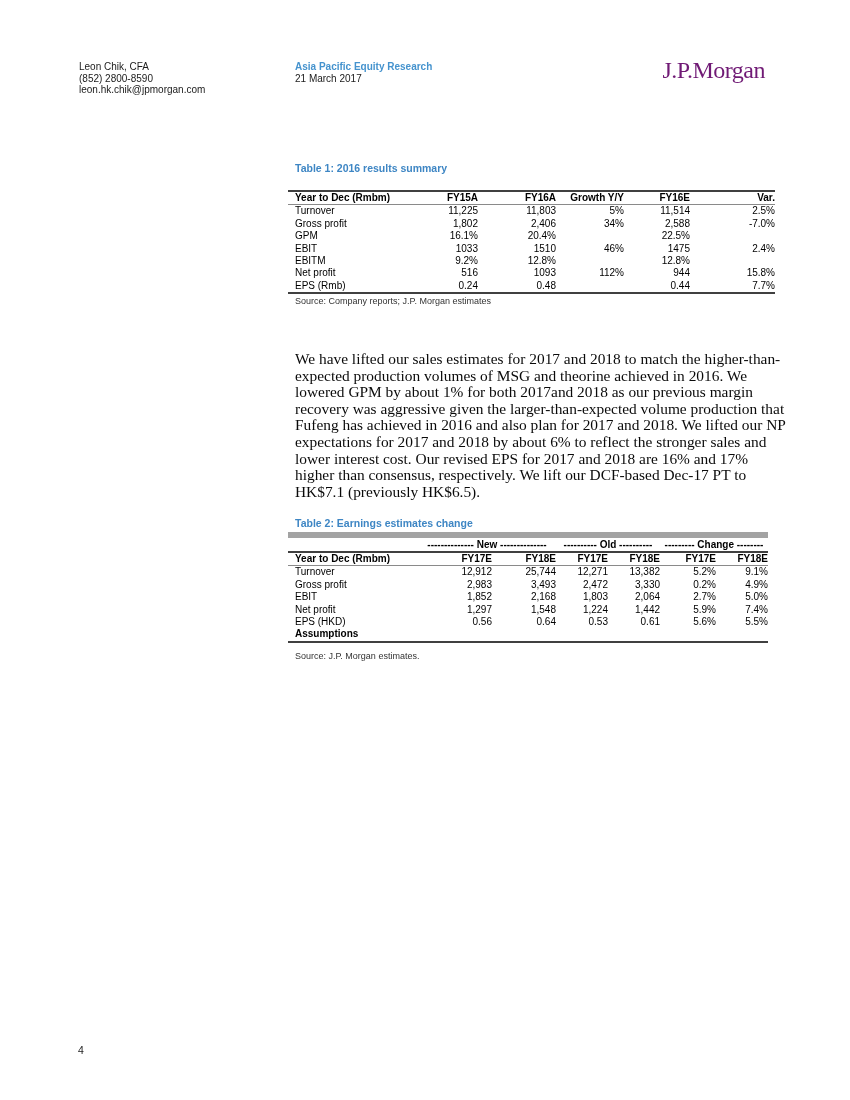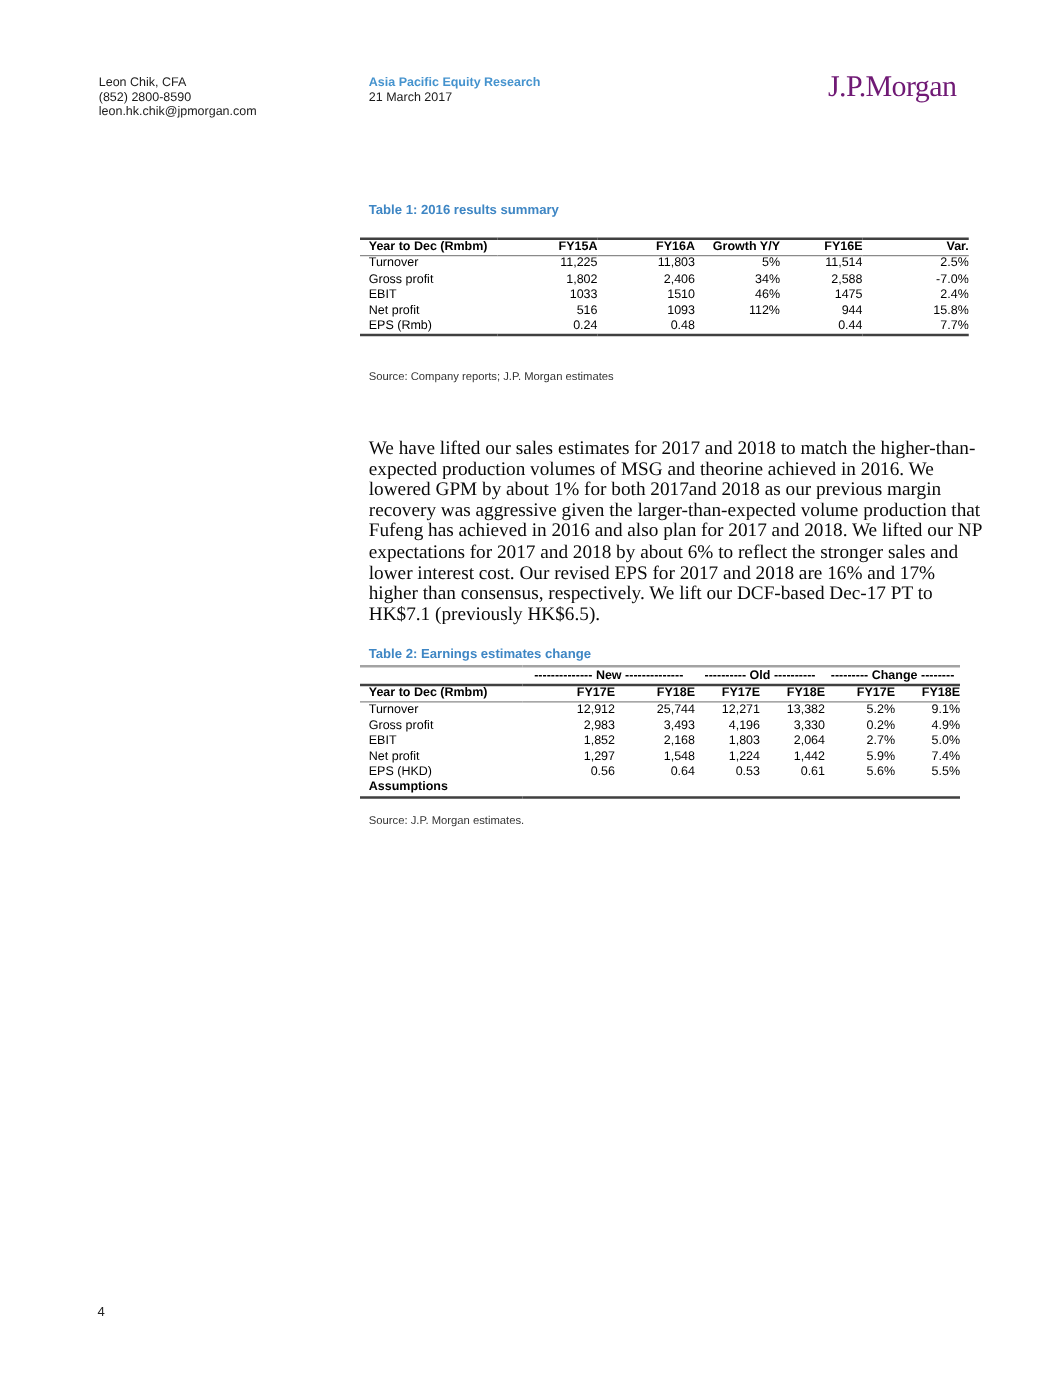--- a/index.html
+++ b/index.html
@@ -26,21 +26,21 @@
   table.rpt th, table.rpt td { padding:0; line-height:12.4px; white-space:nowrap; overflow:hidden; text-align:right; font-weight:normal; vertical-align:bottom; }
   table.rpt th { font-weight:bold; }
   table.rpt .lbl { text-align:left; padding-left:7px; }
   .src { position:absolute; font-size:9px; color:#333; }
 
   
   #t1 { left:288px; top:190px; width:487px; border-top:2px solid #404040; border-bottom:2px solid #404040; }
   #t1 tr.head-row { border-bottom:1px solid #8a8a8a; }
 
   
-  #t2 { left:288px; top:532px; width:480px; border-top:2px solid #a3a3a3; border-bottom:2px solid #404040; }
+  #t2 { left:288px; top:532px; width:480px; border-top:6px solid #a3a3a3; border-bottom:2px solid #404040; }
   #t2 tr.group-row { border-bottom:2px solid #404040; }
   #t2 tr.head-row { border-bottom:1px solid #8a8a8a; }
   #t2 .grp { text-align:center; font-weight:bold; line-height:13px; }
   #t2 tr.section-row td.lbl { font-weight:bold; }
 
   
   .section-heading {
     position:absolute; left:294px; top:325px;
     font-size:19px; font-weight:bold; color:#4080c4; letter-spacing:0.2px;
   }
@@ -102,26 +102,42 @@
       </tr>
       <tr>
         <td class="lbl">Gross profit</td>
         <td>1,802</td>
         <td>2,406</td>
         <td>34%</td>
         <td>2,588</td>
         <td>-7.0%</td>
       </tr>
       <tr>
+        <td class="lbl">GPM</td>
+        <td>16.1%</td>
+        <td>20.4%</td>
+        <td></td>
+        <td>22.5%</td>
+        <td></td>
+      </tr>
+      <tr>
         <td class="lbl">EBIT</td>
         <td>1033</td>
         <td>1510</td>
         <td>46%</td>
         <td>1475</td>
         <td>2.4%</td>
+      </tr>
+      <tr>
+        <td class="lbl">EBITM</td>
+        <td>9.2%</td>
+        <td>12.8%</td>
+        <td></td>
+        <td>12.8%</td>
+        <td></td>
       </tr>
       <tr>
         <td class="lbl">Net profit</td>
         <td>516</td>
         <td>1093</td>
         <td>112%</td>
         <td>944</td>
         <td>15.8%</td>
       </tr>
       <tr>
@@ -175,21 +191,21 @@
         <td>25,744</td>
         <td>12,271</td>
         <td>13,382</td>
         <td>5.2%</td>
         <td>9.1%</td>
       </tr>
       <tr>
         <td class="lbl">Gross profit</td>
         <td>2,983</td>
         <td>3,493</td>
-        <td>4,196</td>
+        <td>2,472</td>
         <td>3,330</td>
         <td>0.2%</td>
         <td>4.9%</td>
       </tr>
       <tr>
         <td class="lbl">EBIT</td>
         <td>1,852</td>
         <td>2,168</td>
         <td>1,803</td>
         <td>2,064</td>

